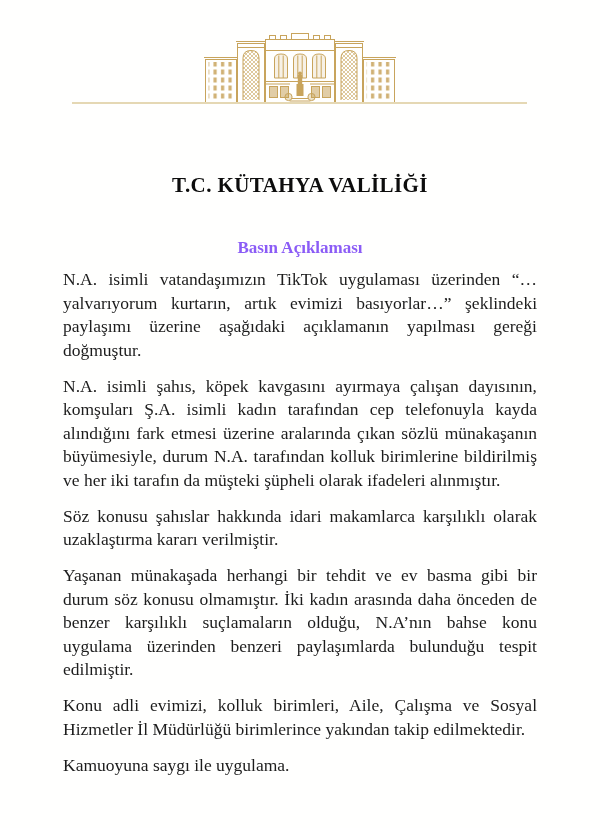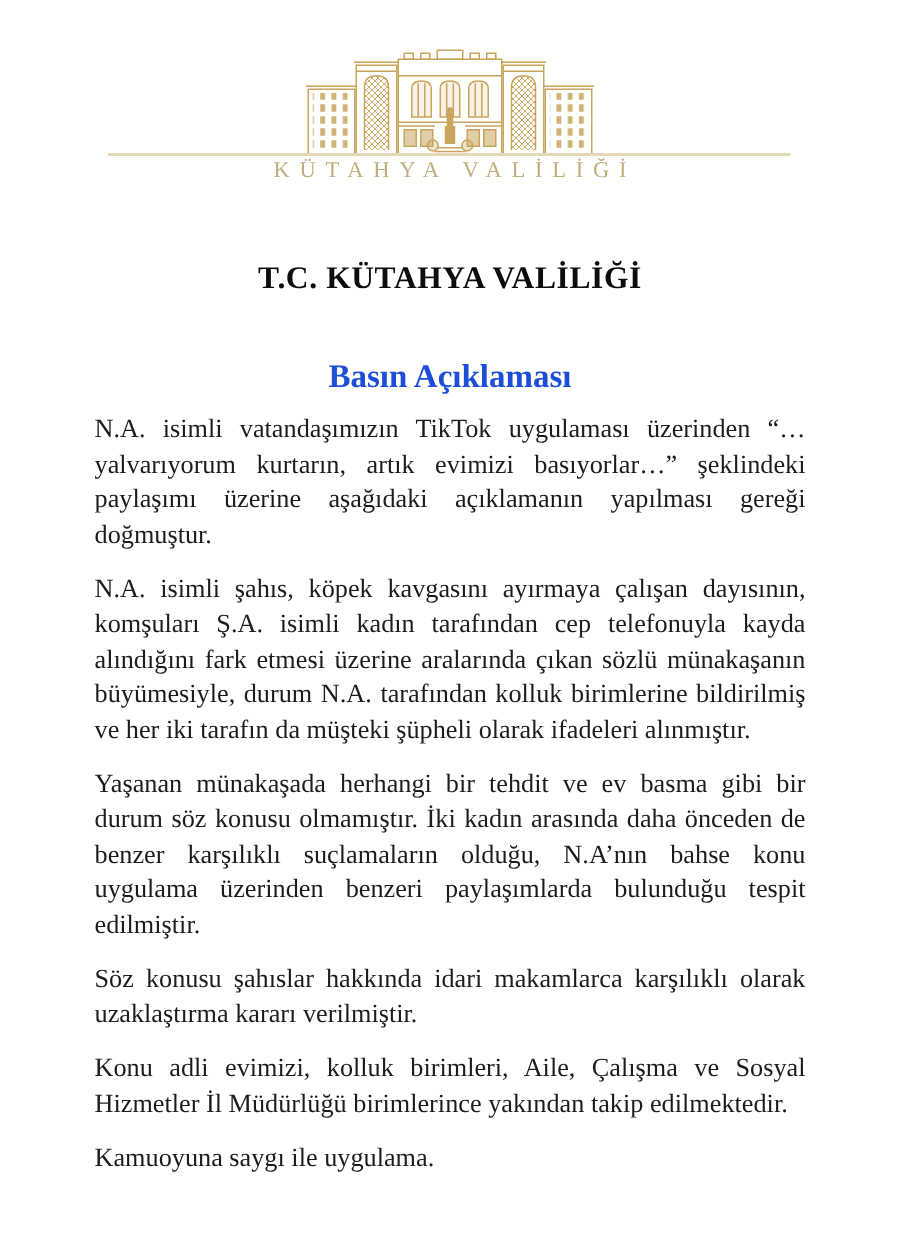--- a/index.html
+++ b/index.html
@@ -53,23 +53,23 @@
     text-align: center;
     font-size: 21px;
     font-weight: 700;
     letter-spacing: 0.4px;
     color: #0d0d0d;
   }
   .doc-subtitle {
     margin: 0;
     padding-top: 24px;
     text-align: center;
-    font-size: 22px;
+    font-size: 17px;
     font-weight: 700;
-    color: #1d4ed8;
+    color: #8b5cf6;
   }
   .paragraphs { margin-top: 10px; }
   .paragraphs p {
     margin: 0 0 12.5px 0;
     font-size: 17.5px;
     line-height: 23.5px;
     text-align: justify;
     text-justify: inter-word;
   }
 </style>
@@ -143,30 +143,29 @@
         <line x1="131.5" y1="19.5" x2="158.5" y2="19.5"></line>
         <path d="M137,72 V30 Q137,22.5 145,22.5 Q153,22.5 153,30 V72" fill="url(#lattice)"></path>
 
         <rect x="159.5" y="31.5" width="31" height="43"></rect>
         <line x1="158" y1="29.5" x2="192" y2="29.5"></line>
         <rect x="162.5" y="34" width="25" height="38" fill="url(#winrows)" stroke="none"></rect>
       </g>
     </svg>
 
     <div class="logo-rule"></div>
-    <div class="logo-caption">KÜTAHYA VALİLİĞİ</div>
   </div>
 
   <div class="doc">
     <h1 class="doc-title">T.C. KÜTAHYA VALİLİĞİ</h1>
     <h2 class="doc-subtitle">Basın Açıklaması</h2>
 
     <div class="paragraphs">
       <p>N.A. isimli vatandaşımızın TikTok uygulaması üzerinden “… yalvarıyorum kurtarın, artık evimizi basıyorlar…” şeklindeki paylaşımı üzerine aşağıdaki açıklamanın yapılması gereği doğmuştur.</p>
       <p>N.A. isimli şahıs, köpek kavgasını ayırmaya çalışan dayısının, komşuları Ş.A. isimli kadın tarafından cep telefonuyla kayda alındığını fark etmesi üzerine aralarında çıkan sözlü münakaşanın büyümesiyle, durum N.A. tarafından kolluk birimlerine bildirilmiş ve her iki tarafın da müşteki şüpheli olarak ifadeleri alınmıştır.</p>
+      <p>Söz konusu şahıslar hakkında idari makamlarca karşılıklı olarak uzaklaştırma kararı verilmiştir.</p>
       <p>Yaşanan münakaşada herhangi bir tehdit ve ev basma gibi bir durum söz konusu olmamıştır. İki kadın arasında daha önceden de benzer karşılıklı suçlamaların olduğu, N.A’nın bahse konu uygulama üzerinden benzeri paylaşımlarda bulunduğu tespit edilmiştir.</p>
-      <p>Söz konusu şahıslar hakkında idari makamlarca karşılıklı olarak uzaklaştırma kararı verilmiştir.</p>
       <p>Konu adli evimizi, kolluk birimleri, Aile, Çalışma ve Sosyal Hizmetler İl Müdürlüğü birimlerince yakından takip edilmektedir.</p>
       <p>Kamuoyuna saygı ile uygulama.</p>
     </div>
   </div>
 
 </div>
 
 </body></html>

